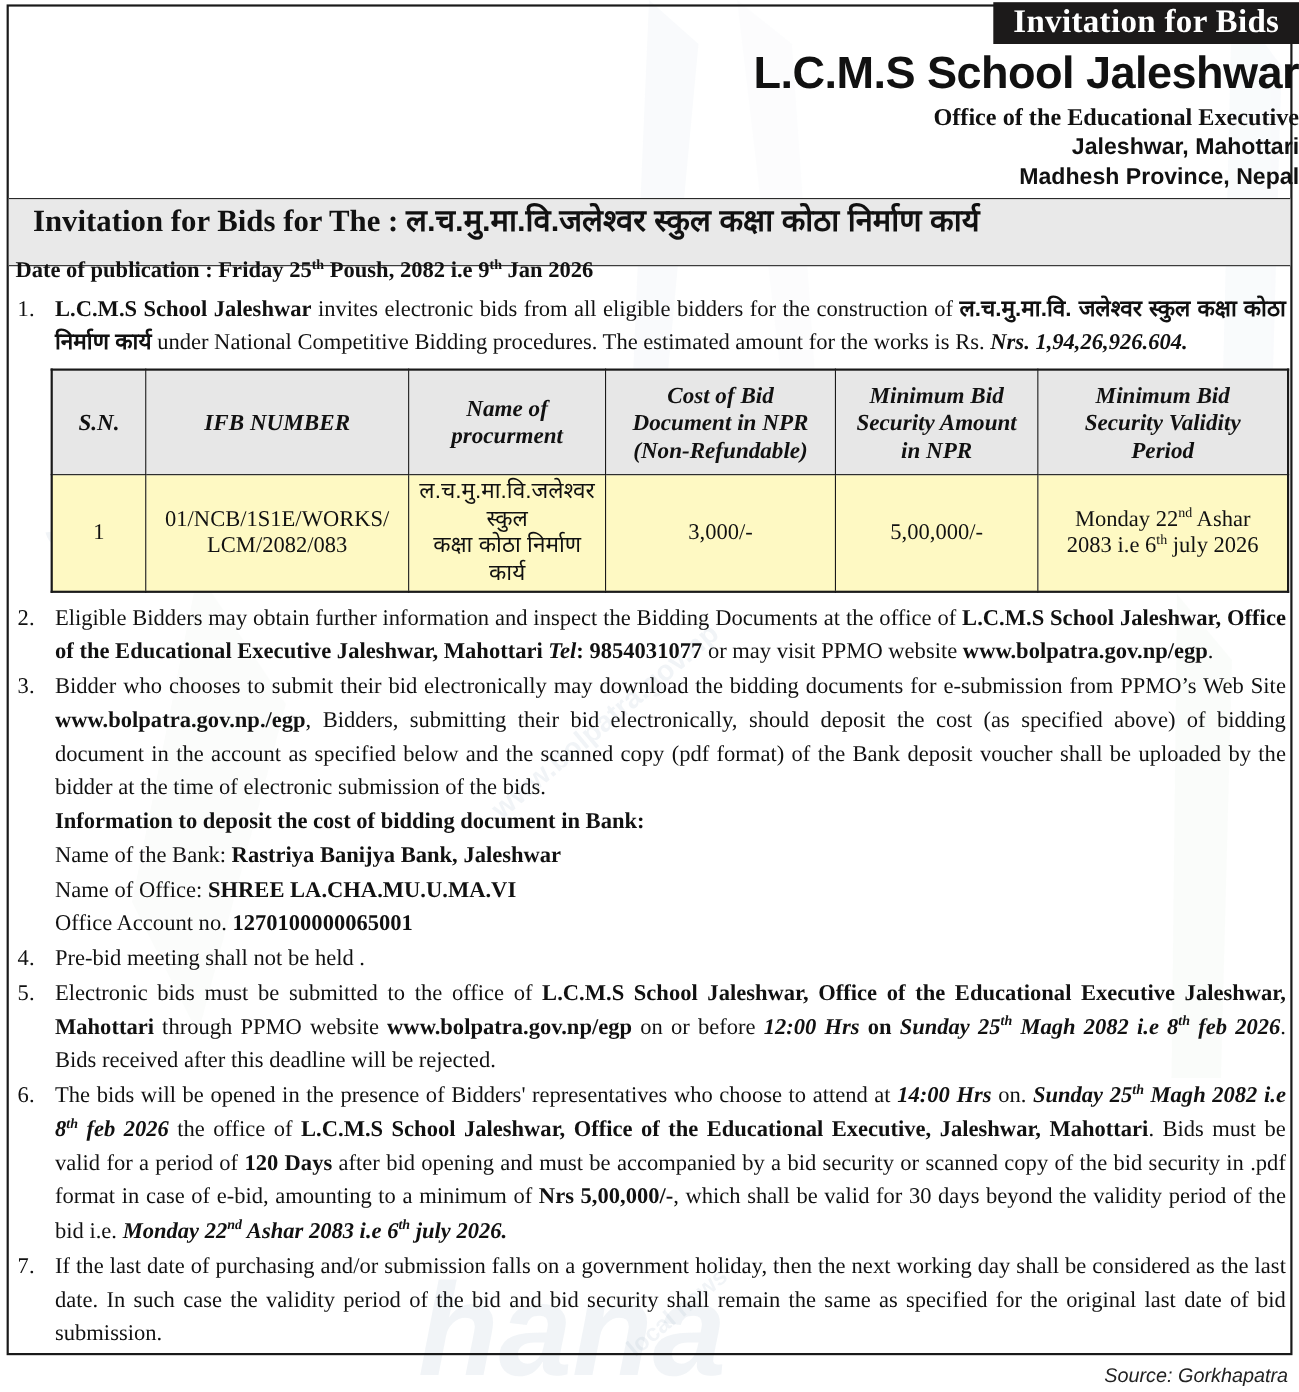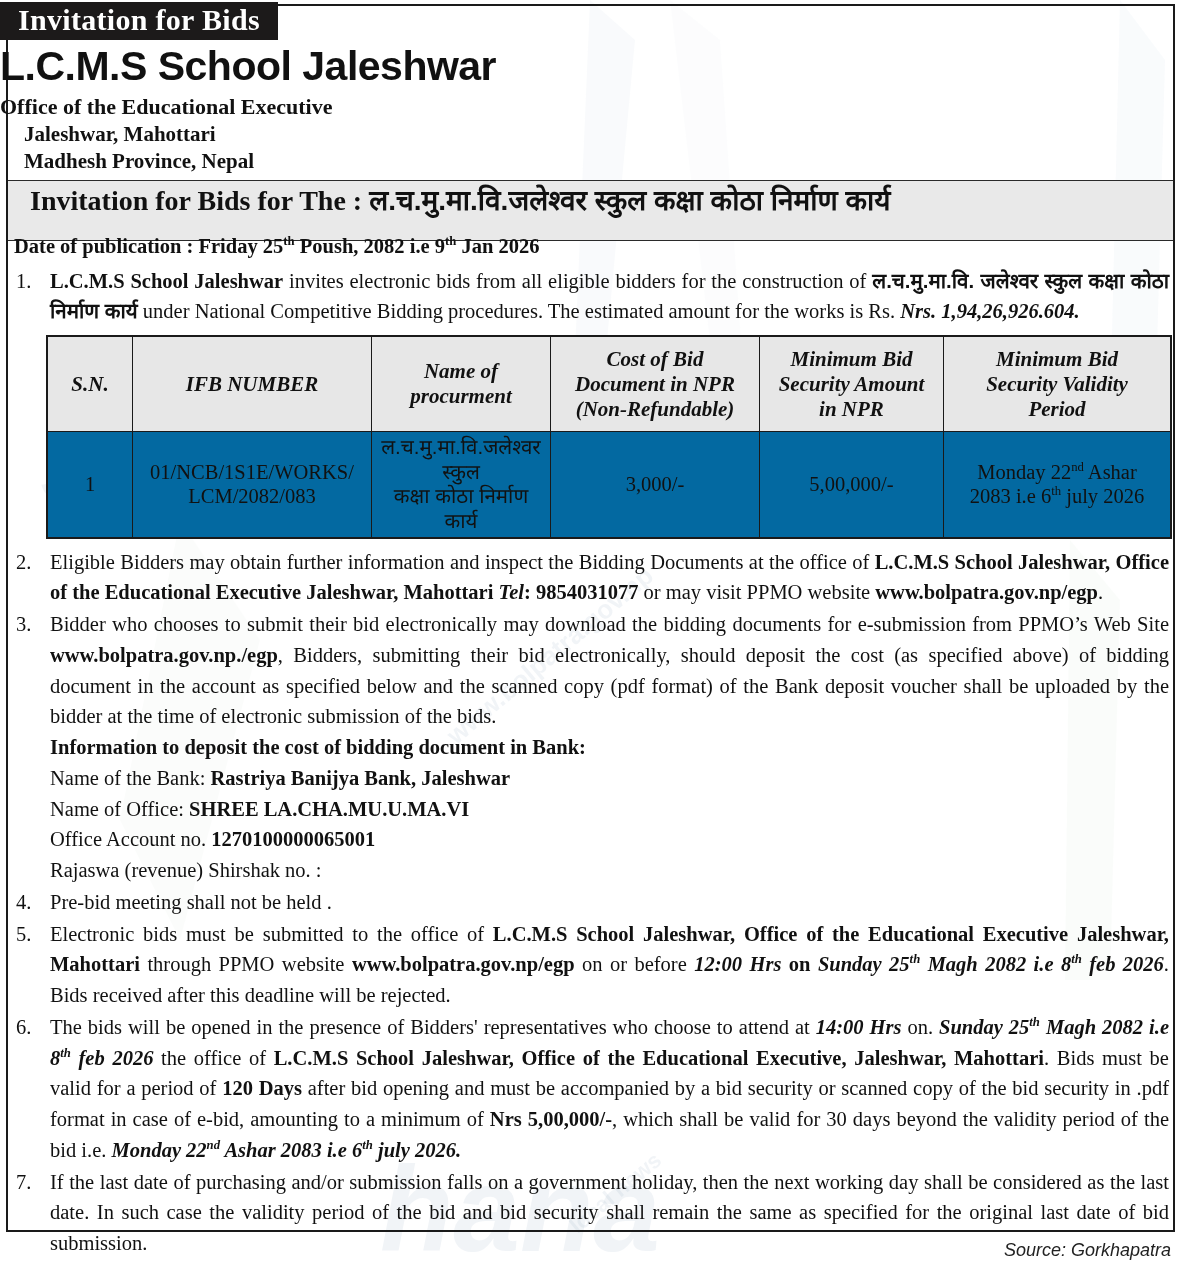--- a/index.html
+++ b/index.html
@@ -54,21 +54,21 @@
     width: 1169px;
     height: 1228px;
     border: 2px solid #1a1a1a;
     box-sizing: border-box;
     background: transparent;
   }
 
   
   .masthead {
     position: relative;
-    text-align: left;
+    text-align: right;
     padding-top: 2px;
   }
   .ifb-banner {
     display: inline-block;
     background: #1c1a1a;
     color: #ffffff;
     font-family: "Liberation Serif", serif;
     font-weight: bold;
     font-size: 30px;
     line-height: 1.08;
@@ -84,21 +84,21 @@
     letter-spacing: -0.5px;
   }
   .office-line {
     font-family: "Liberation Serif", serif;
     font-weight: bold;
     font-size: 22px;
     line-height: 1.25;
     margin-top: 3px;
   }
   .addr-line {
-    font-family: Liberation Serif, serif;
+    font-family: Liberation Sans, sans-serif;
     font-weight: bold;
     font-size: 21px;
     line-height: 1.28;
     padding-left: 24px;
   }
 
   
   .title-band {
     position: absolute;
     left: 8px;
@@ -171,21 +171,21 @@
   }
   table.bid-table thead th {
     background: #e7e7e7;
     font-style: italic;
     font-weight: bold;
     font-size: 21px;
     line-height: 1.18;
     height: 88px;
   }
   table.bid-table tbody td {
-    background: #0369a1;
+    background: #fef9c3;
     font-size: 20.5px;
     line-height: 1.20;
     height: 60px;
   }
   td.dev-cell {
     font-family: "Liberation Sans", "DejaVu Sans", sans-serif;
     font-size: 18.5px;
     line-height: 1.25;
   }
   .col-sn   { width: 76px; }
@@ -316,21 +316,20 @@
       </li>
 
       <li>
         <span class="num">3.</span><span>Bidder who chooses to submit their bid electronically may download the bidding documents for e-submission from PPMO’s Web Site </span><b>www.bolpatra.gov.np./egp</b><span>, Bidders, submitting their bid electronically, should deposit the cost (as specified above) of bidding document in the account as specified below and the scanned copy (pdf format) of the Bank deposit voucher shall be uploaded by the bidder at the time of electronic submission of the bids.</span>
 
         <div class="bank-block" style="margin-left:0;">
           <div class="hdr">Information to deposit the cost of bidding document in Bank:</div>
           <div><span>Name of the Bank: </span><b>Rastriya Banijya Bank, Jaleshwar</b></div>
           <div><span>Name of Office: </span><b>SHREE LA.CHA.MU.U.MA.VI</b></div>
           <div><span>Office Account no. </span><b>1270100000065001</b></div>
-          <div>Rajaswa (revenue) Shirshak no. :</div>
         </div>
       </li>
 
       <li>
         <span class="num">4.</span><span>Pre-bid meeting shall not be held .</span>
       </li>
 
       <li>
         <span class="num">5.</span><span> Electronic bids must be submitted to the office of </span><b>L.C.M.S School Jaleshwar, Office of the Educational Executive Jaleshwar, Mahottari</b><span> through PPMO website </span><b>www.bolpatra.gov.np/egp</b><span> on or before </span><span class="bi">12:00 Hrs</span><b> on </b><span class="bi"><span>Sunday 25</span><sup>th</sup><span> Magh 2082 i.e 8</span><sup>th</sup><span> feb 2026</span></span><span>. Bids received after this deadline will be rejected.</span>
       </li>

